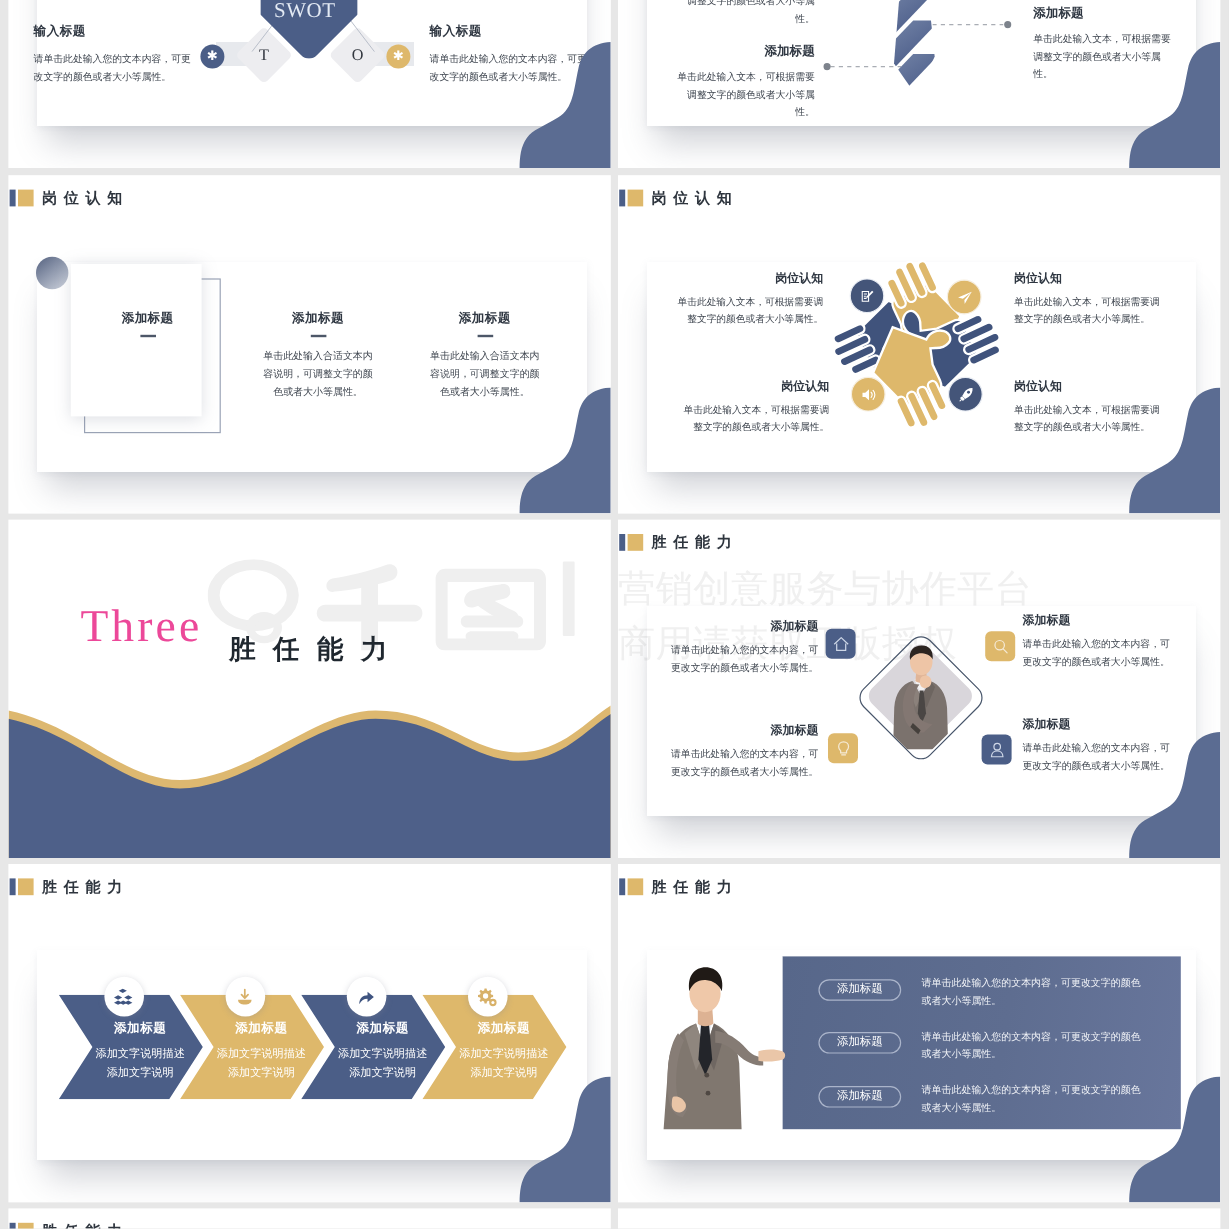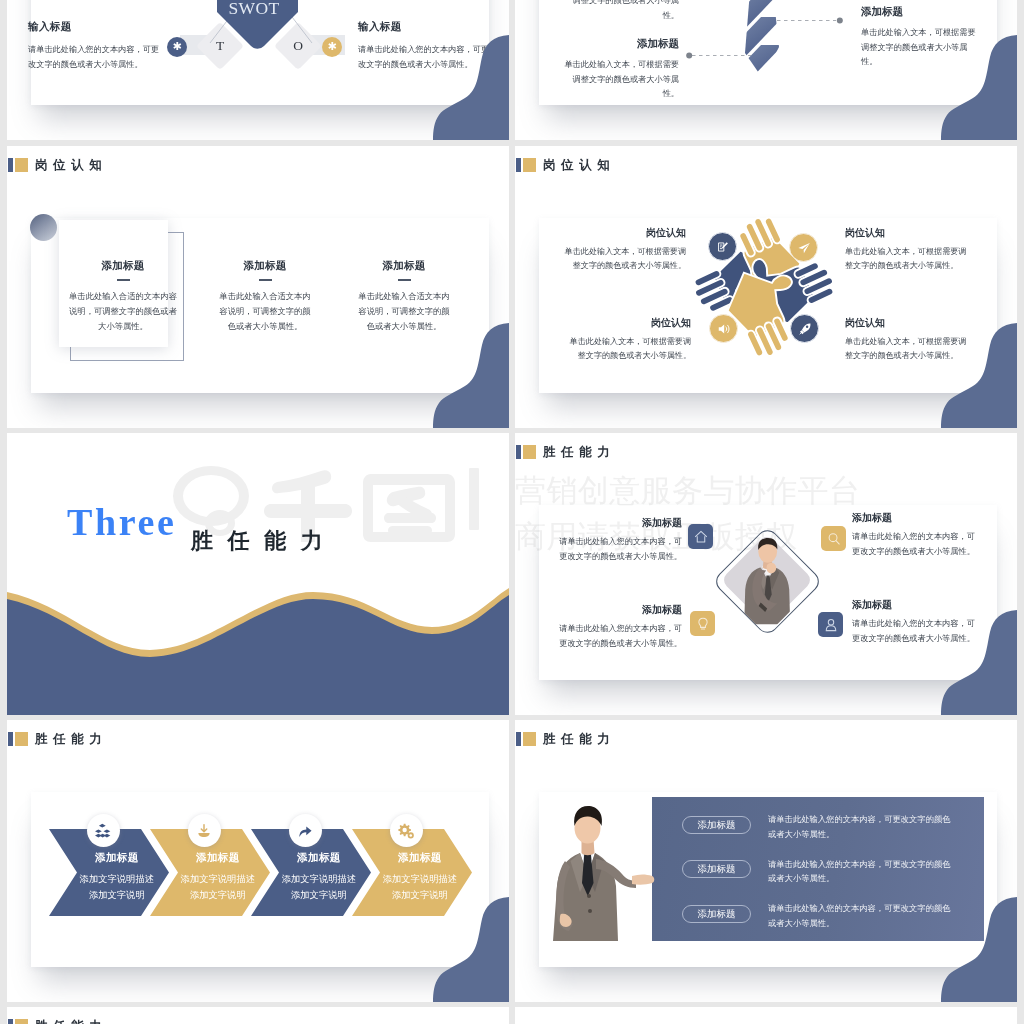--- a/index.html
+++ b/index.html
@@ -72,21 +72,21 @@
   .tw-blk{position:absolute;width:122px;}
   .tw-t{font-size:10px;font-weight:bold;color:#2f3742;margin-bottom:7px;line-height:10px;}
   .tw-b{font-size:8.1px;line-height:14.3px;color:#3e454f;}
   .tw-hands{position:absolute;left:176px;top:68px;}
   .tw-ic{position:absolute;width:29px;height:29px;border-radius:50%;box-sizing:border-box;}
   .tw-ic.blue{background:#445579;border:1.2px solid #e8ecf3;}
   .tw-ic.gold{background:#DEB86B;border:1.2px solid #f6eedf;}
   .tw-ic svg{position:absolute;left:50%;top:50%;transform:translate(-50%,-50%);}
 
   
-  .cv-three{position:absolute;left:60px;top:74px;font-size:38px;font-weight:bold;color:#3b82f6;
+  .cv-three{position:absolute;left:60px;top:74px;font-size:38px;font-weight:normal;color:#ec4899;
             letter-spacing:2.6px;line-height:30px;}
   .cv-ttl{position:absolute;left:184px;top:97px;font-size:22px;font-weight:bold;color:#1f272f;
           letter-spacing:14.6px;line-height:22px;}
   .cv-sub{position:absolute;left:120px;top:128px;width:265px;text-align:center;font-size:7.4px;
           color:#888c92;line-height:11.8px;}
   .cv-wave{position:absolute;left:0;top:0;}
 
   
   .dm-blk{position:absolute;width:127px;}
   .dm-t{font-size:10px;font-weight:bold;color:#2f3742;margin-bottom:7px;line-height:10px;}
@@ -212,21 +212,20 @@
       <span class="bar"></span>
       <span class="sq"></span>
       <span class="ttl">岗位认知</span>
     </div>
     <div class="c3-circle"></div>
     <div class="c3-outline"></div>
     <div class="c3-card"></div>
     <div class="c3-col" style="left:52px;">
       <div class="c3-ttl">添加标题</div>
       <div class="c3-rule"></div>
-      <div class="c3-bd" style="padding:0 10px">单击此处输入合适的文本内容说明，可调整文字的颜色或者大小等属性。</div>
     </div>
     <div class="c3-col" style="left:194px;">
       <div class="c3-ttl">添加标题</div>
       <div class="c3-rule"></div>
       <div class="c3-bd" style="padding:0 16px">单击此处输入合适文本内容说明，可调整文字的颜色或者大小等属性。</div>
     </div>
     <div class="c3-col" style="left:333px;">
       <div class="c3-ttl">添加标题</div>
       <div class="c3-rule"></div>
       <div class="c3-bd" style="padding:0 16px">单击此处输入合适文本内容说明，可调整文字的颜色或者大小等属性。</div>

